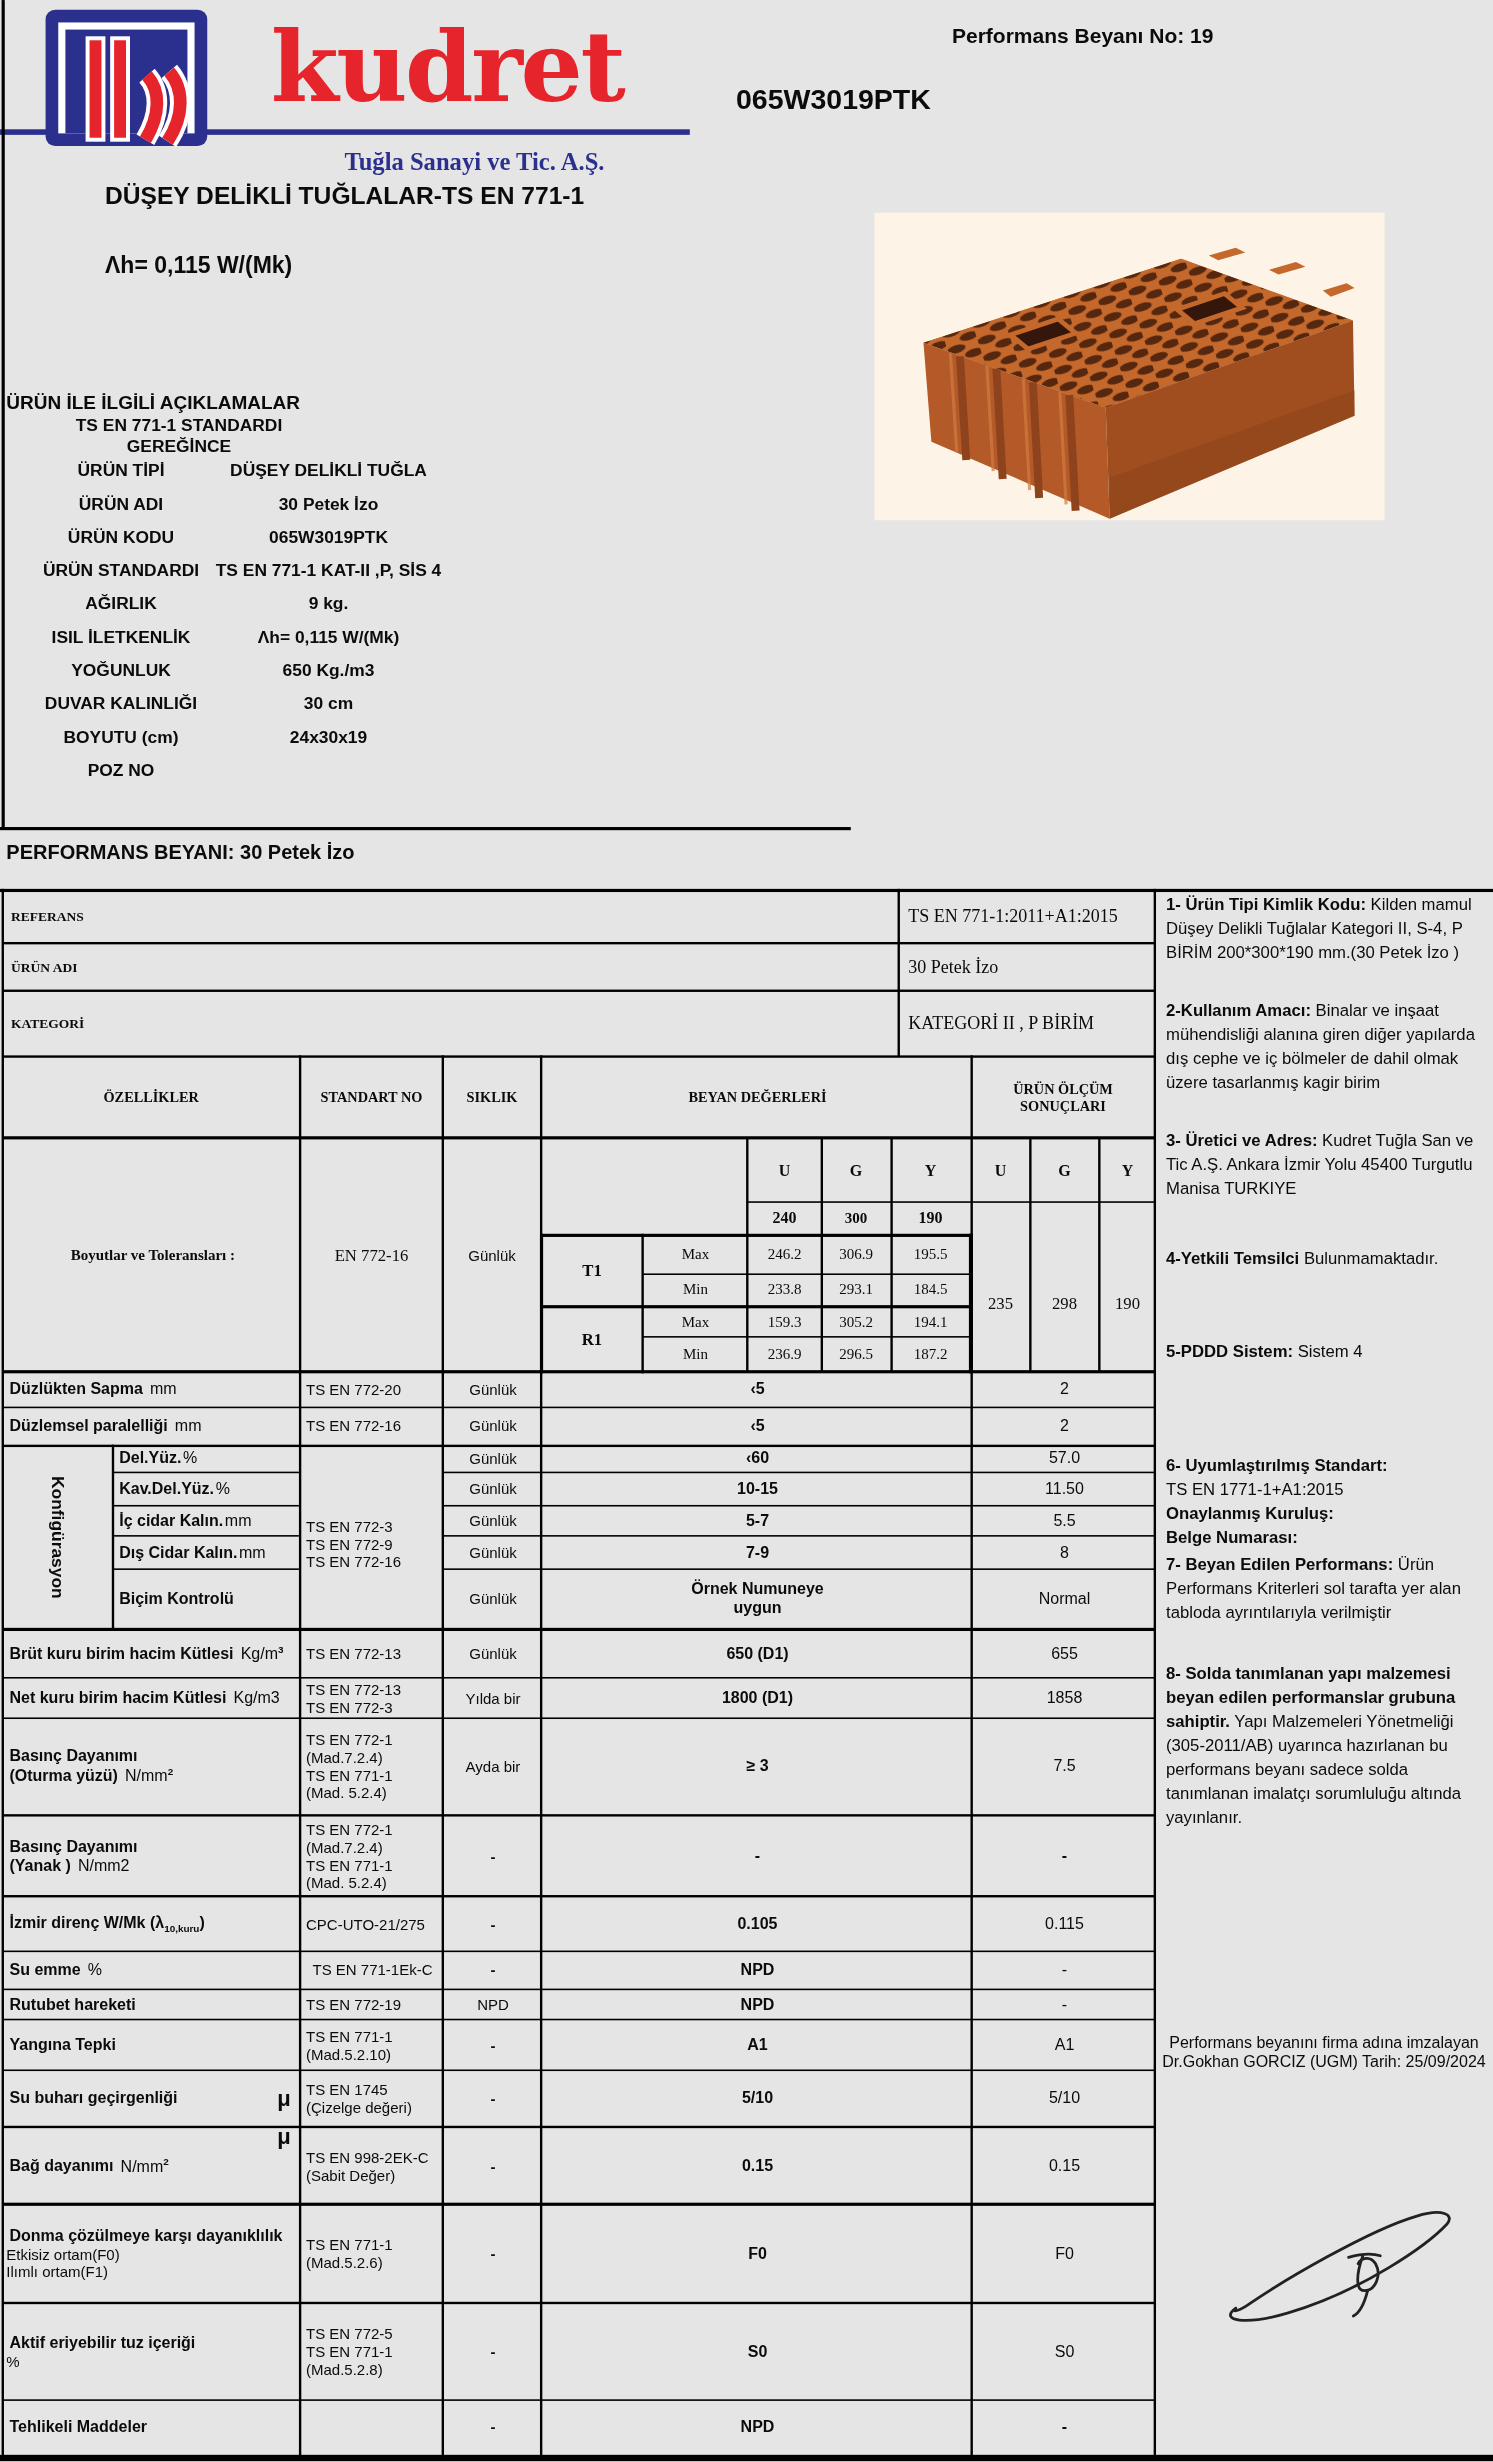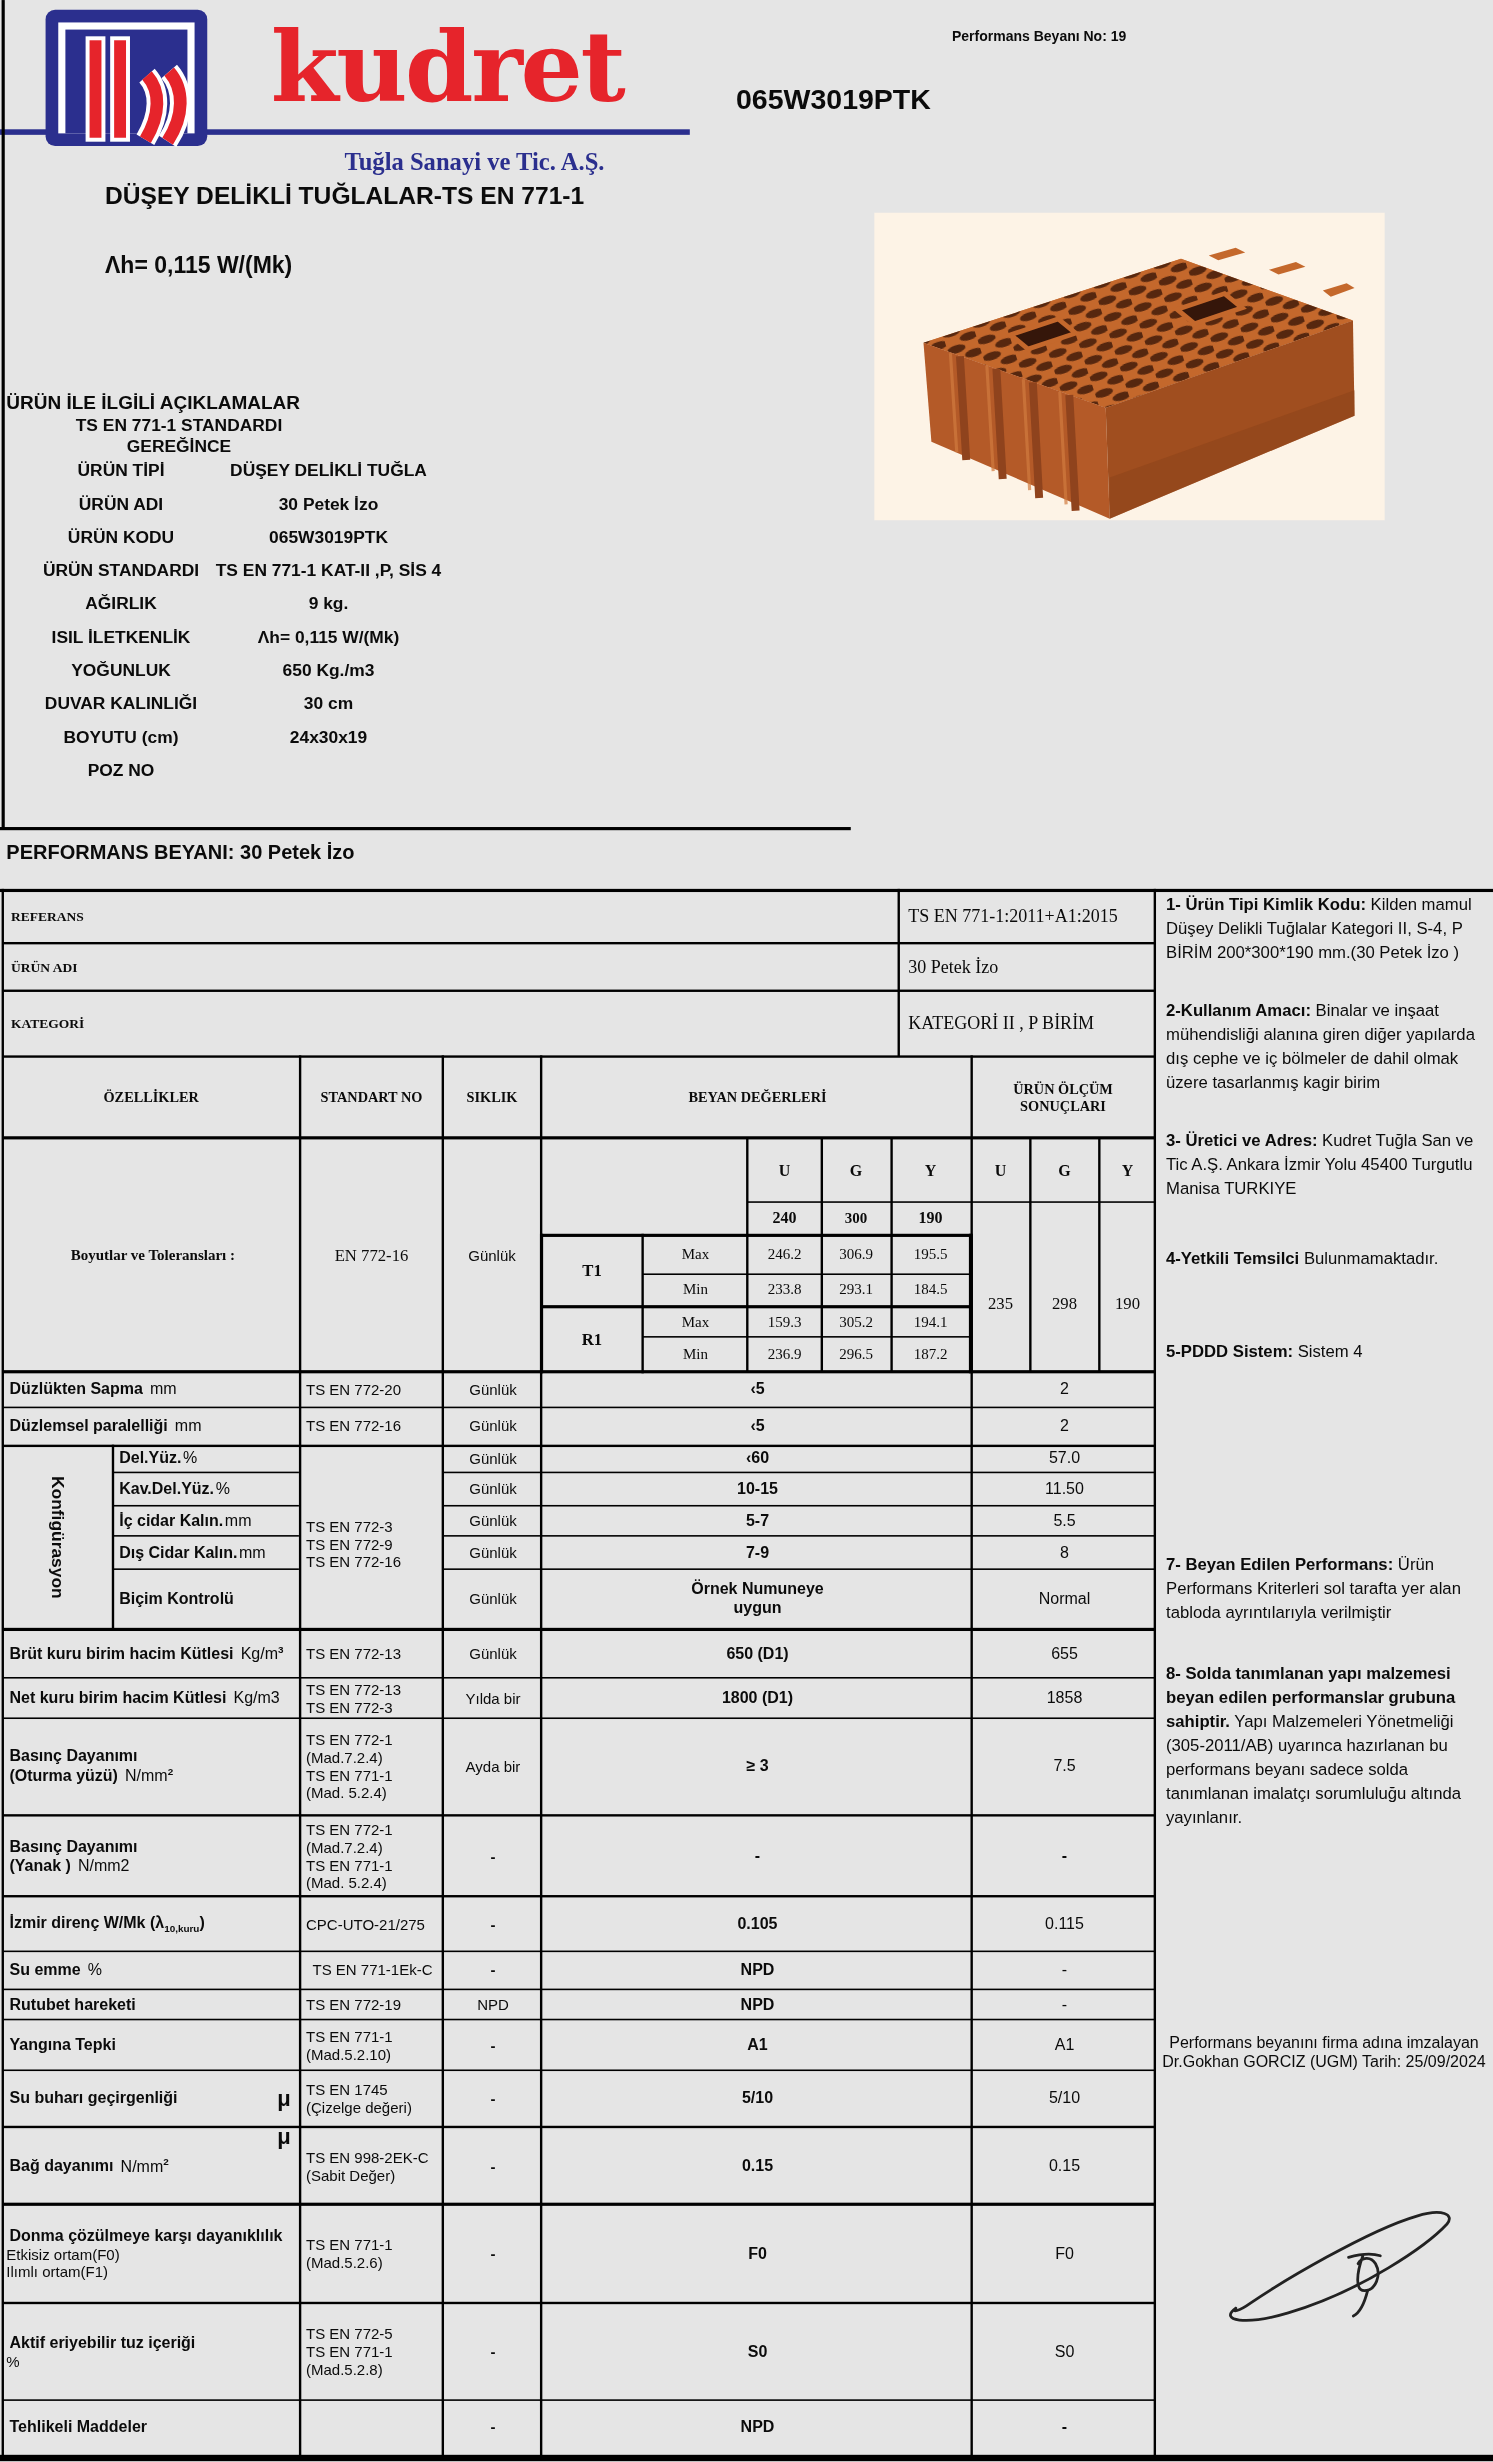--- a/index.html
+++ b/index.html
@@ -106,21 +106,21 @@
     <rect x="55" y="38" width="20" height="128" fill="#e6242b" stroke="#fff" stroke-width="5"></rect>
     <rect x="86" y="38" width="20" height="128" fill="#e6242b" stroke="#fff" stroke-width="5"></rect>
     <path d="M130,85 C147,104 147,134 128,166" fill="none" stroke="#fff" stroke-width="26"></path>
     <path d="M130,85 C147,104 147,134 128,166" fill="none" stroke="#e6242b" stroke-width="16"></path>
     <path d="M158,80 C177,102 177,136 156,168" fill="none" stroke="#fff" stroke-width="26"></path>
     <path d="M158,80 C177,102 177,136 156,168" fill="none" stroke="#e6242b" stroke-width="16"></path>
   </svg>
   <div class="c brand" style="left:213px;top:11px;width:468px;height:111px">kudret</div>
   <div class="c sf b" style="left:276px;top:146px;width:397px;height:32px;font-size:24.6px;color:#2b2f8e">Tuğla Sanayi ve Tic. A.Ş.</div>
 
-  <div class="c l b" style="left:952px;top:20.6px;width:365px;height:32px;font-size:14px">Performans Beyanı No: 19</div>
+  <div class="c l b" style="left:952px;top:20.6px;width:365px;height:32px;font-size:21px">Performans Beyanı No: 19</div>
   <div class="c l b" style="left:736px;top:82px;width:262px;height:36px;font-size:28.5px">065W3019PTK</div>
   <div class="c l b" style="left:105px;top:179px;width:587px;height:33px;font-size:24.6px">DÜŞEY DELİKLİ TUĞLALAR-TS EN 771-1</div>
   <div class="c l b" style="left:105px;top:250px;width:341px;height:32px;font-size:23px">Λh= 0,115 W/(Mk)</div>
 
   <svg class="layer" style="left:868px;top:208px" width="523" height="317" viewBox="0 0 660 400">
     <defs>
       <pattern id="hb" width="40" height="22" patternUnits="userSpaceOnUse" patternTransform="rotate(-18)">
         <rect width="40" height="22" fill="#c4682c"></rect>
         <ellipse cx="11" cy="6" rx="12" ry="5" fill="#4a200c"></ellipse>
         <ellipse cx="31" cy="17" rx="12" ry="5" fill="#4a200c"></ellipse>
@@ -397,20 +397,26 @@
     </div>
   <div class="c frq b" style="left:446px;top:2401px;width:94px;height:52px">-</div>
   <div class="c bey" style="left:544px;top:2401px;width:427px;height:52px">NPD</div>
   <div class="c res b" style="left:975px;top:2401px;width:179px;height:52px">-</div>
 
   <div class="note" style="top:893px"><span class="b">1- Ürün Tipi Kimlik Kodu:</span><span> Kilden mamul Düşey Delikli Tuğlalar Kategori II, S-4, P BİRİM  200*300*190 mm.(30 Petek İzo )</span></div>
   <div class="note" style="top:999px"><span class="b">2-Kullanım Amacı:</span><span> Binalar ve inşaat mühendisliği alanına giren diğer yapılarda dış cephe ve iç bölmeler de dahil olmak üzere tasarlanmış kagir birim</span></div>
   <div class="note" style="top:1129px"><span class="b">3- Üretici ve Adres:</span><span>  Kudret Tuğla San ve Tic A.Ş. Ankara İzmir Yolu 45400 Turgutlu Manisa TURKIYE</span></div>
   <div class="note" style="top:1247px"><span class="b">4-Yetkili Temsilci</span><span> Bulunmamaktadır.</span></div>
   <div class="note" style="top:1340px"><span class="b">5-PDDD Sistem:</span><span> Sistem 4</span></div>
+  <div class="note" style="top:1454px">
+    <div class="b">6- Uyumlaştırılmış Standart:</div>
+    <div>TS EN 1771-1+A1:2015</div>
+    <div class="b">Onaylanmış Kuruluş:</div>
+    <div class="b">Belge Numarası:</div>
+  </div>
   <div class="note" style="top:1553px"><span class="b">7- Beyan Edilen Performans:</span><span> Ürün Performans Kriterleri sol tarafta yer alan tabloda ayrıntılarıyla verilmiştir</span></div>
   <div class="note" style="top:1662px"><span class="b">8- Solda tanımlanan yapı malzemesi beyan edilen performanslar grubuna sahiptir.</span><span> Yapı Malzemeleri Yönetmeliği (305-2011/AB) uyarınca hazırlanan bu performans beyanı sadece solda tanımlanan imalatçı sorumluluğu altında yayınlanır.</span></div>
 
   <div class="c colc" style="left:1159px;top:2024px;width:330px;height:57px;font-size:16px;flex-direction:column;text-align:center">
     <div>Performans beyanını firma adına imzalayan</div>
     <div>Dr.Gokhan GORCIZ (UGM) Tarih: 25/09/2024</div>
   </div>
 
   <svg class="layer" style="left:1212px;top:2189px" width="262" height="147" viewBox="0 0 330 185">
     <g fill="none" stroke="#222" stroke-width="3.5" stroke-linecap="round">

